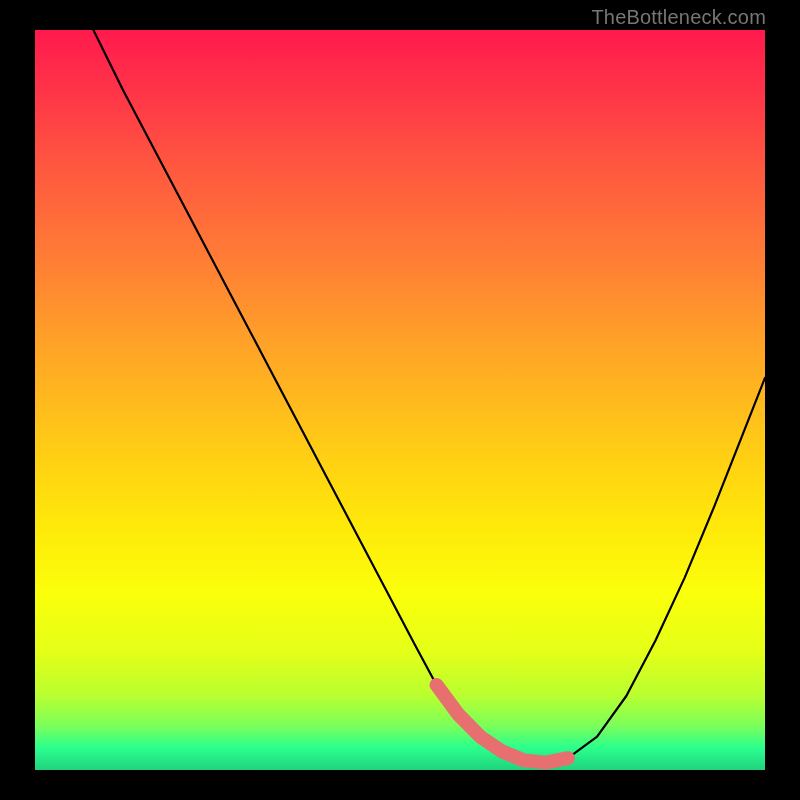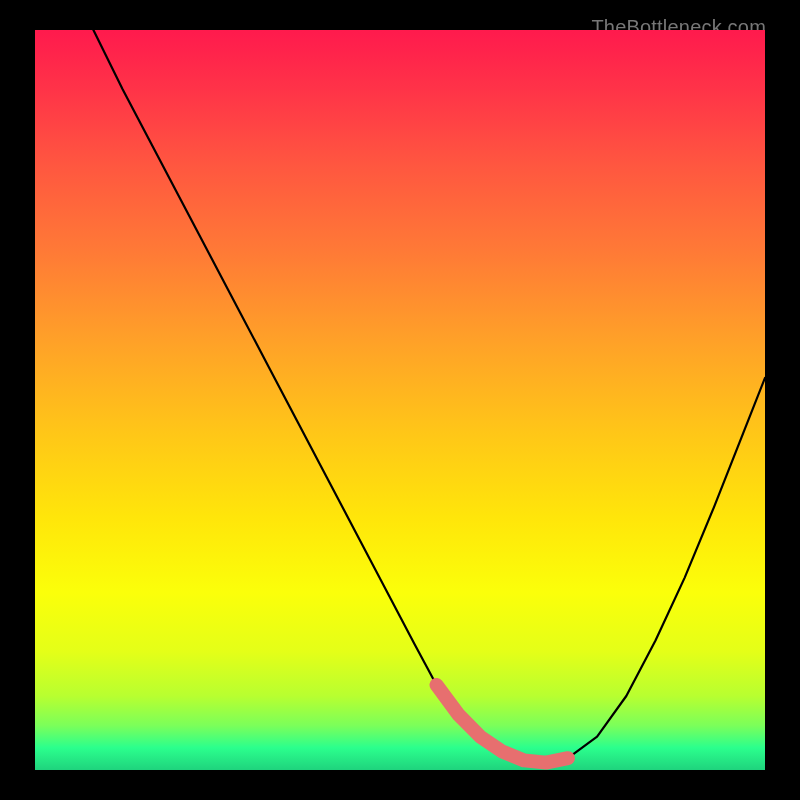--- a/index.html
+++ b/index.html
@@ -49,21 +49,21 @@
   .curve {
     position: absolute;
     inset: 0;
   }
   .marker {
     position: absolute;
     inset: 0;
   }
   .watermark {
     position: absolute;
-    top: 16px;
+    top: 6px;
     right: 34px;
     color: #777;
     font-family: Arial, Helvetica, sans-serif;
     font-size: 20px;
     letter-spacing: 0.2px;
   }
 </style>
 </head>
 <body>
 <div class="frame">

